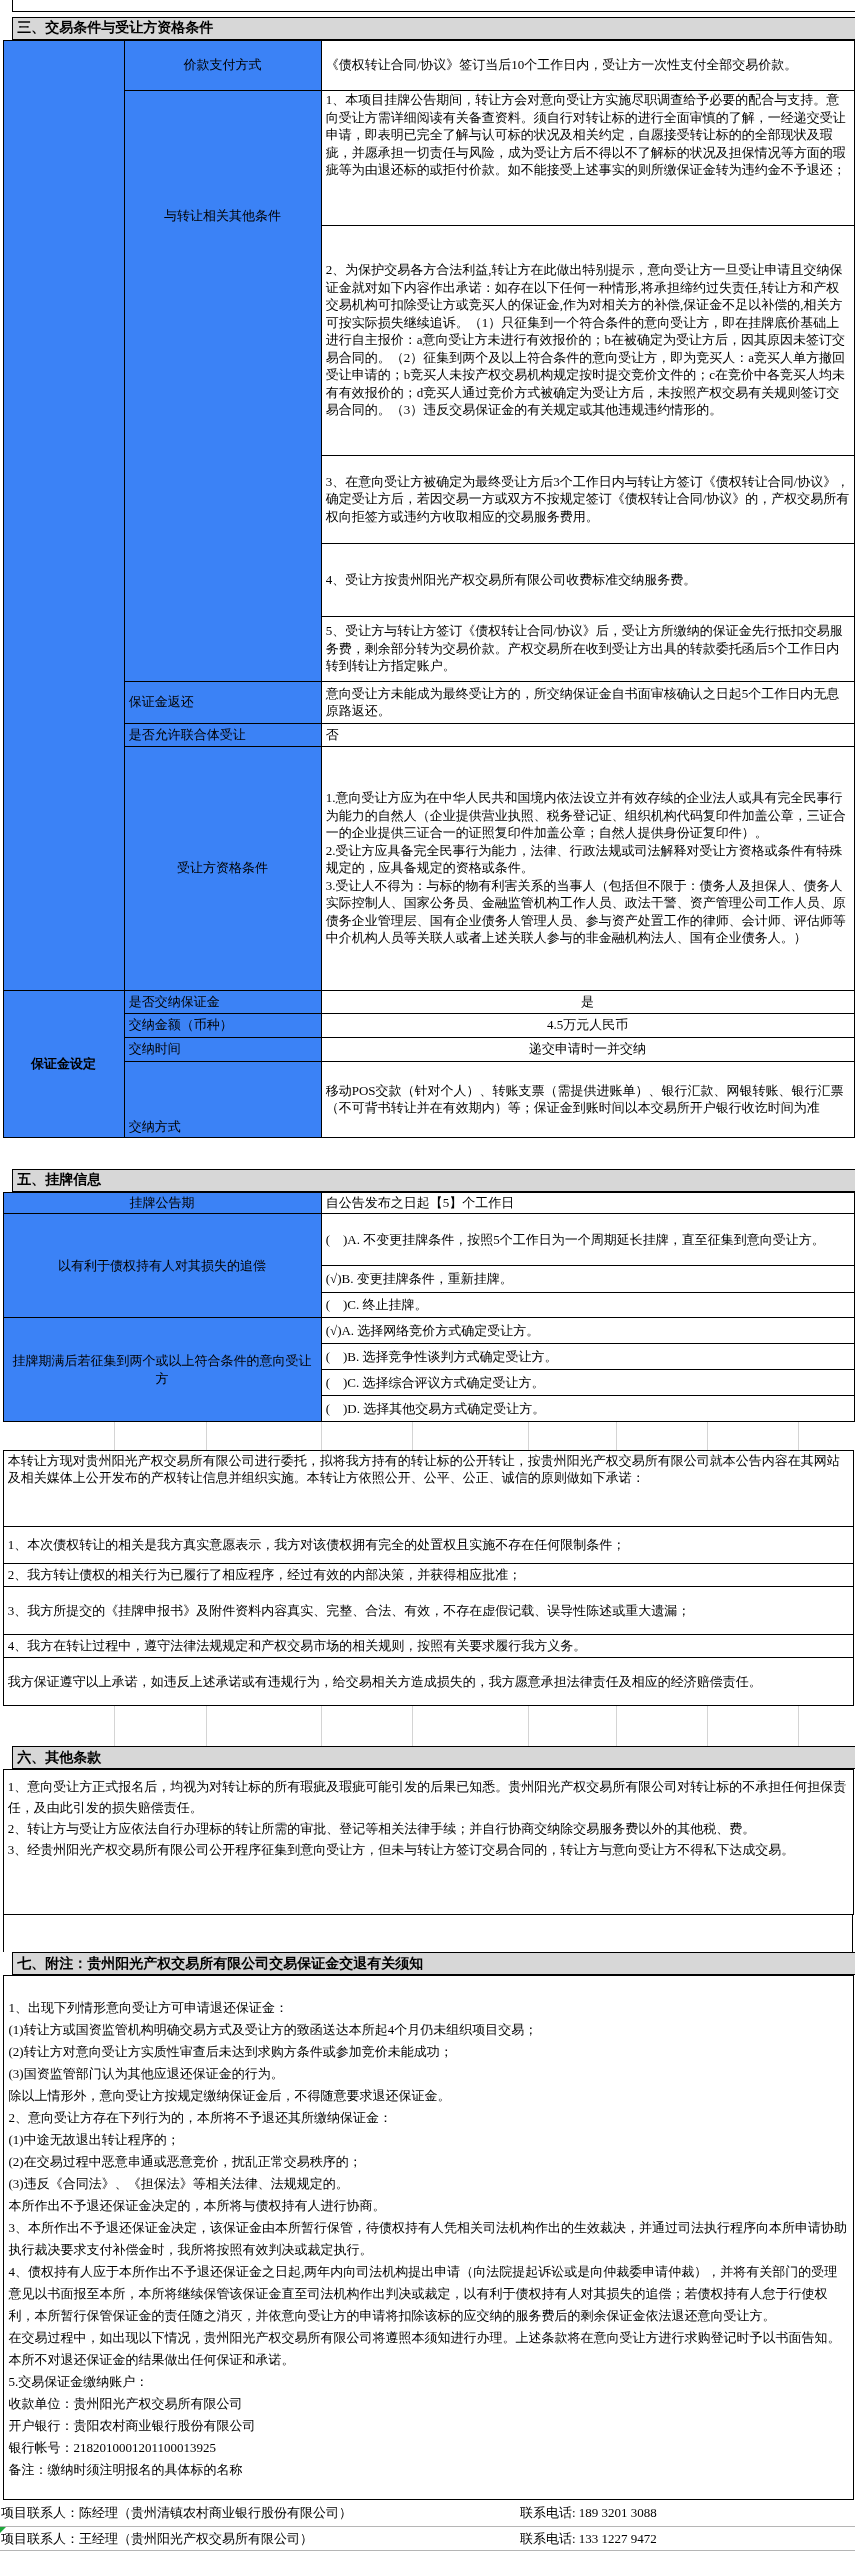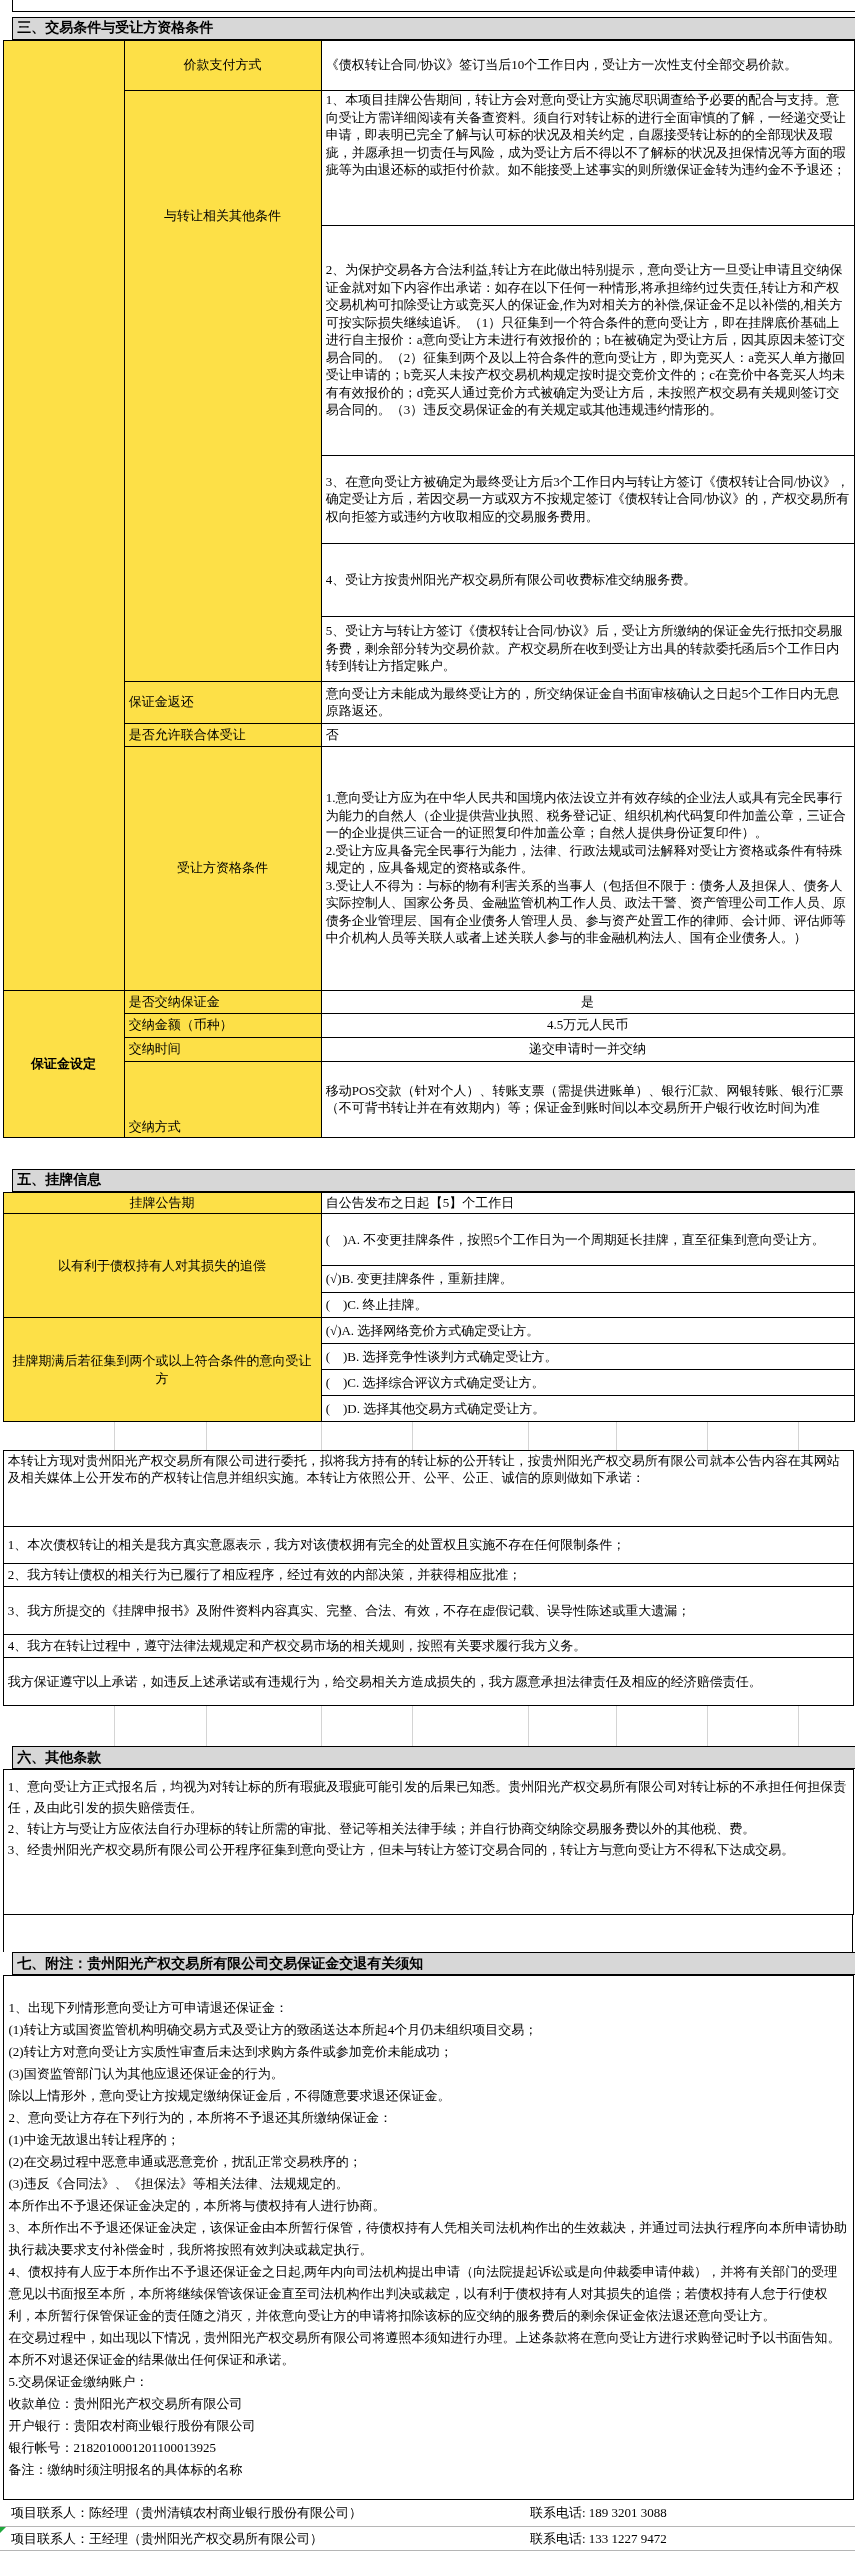--- a/index.html
+++ b/index.html
@@ -40,21 +40,21 @@
   }
   table.tbl td {
     border: 0.8px solid #000;
     padding: 0.8px 4.2px;
     font-size: 13px;
     line-height: 17.5px;
     vertical-align: middle;
     word-break: break-all;
     overflow: hidden;
   }
-  .gray { background: #fde047; }
+  .gray { background: #3b82f6; }
   .c { text-align: center; }
   .bold { font-weight: bold; margin-left: 39px; }
   .lines { white-space: pre-line; }
   .vt { vertical-align: top !important; }
   .vb { vertical-align: bottom !important; }
   .pt140 { padding-top: 116px !important; }
 
   
   .h26{height:21.6px}.h28{height:23px}.h29{height:24px}.h30{height:25px}.h31{height:26px}
   .h32{height:26.6px}.h45{height:37px}.h50{height:42px}.h58{height:48px}.h60{height:50px}
@@ -79,21 +79,21 @@
 
   .content-block { vertical-align: top !important; padding-top: 6.6px !important; line-height: 21px !important; }
   .big-block { vertical-align: top !important; padding: 21.6px 5px 8.3px !important; line-height: 22px !important; }
 
   .footer { width: 855px; }
   .footer-row {
     position: relative;
     display: flex;
     align-items: center;
     height: 26.6px;
-    padding-left: 11px;
+    padding-left: 1px;
     font-size: 13px;
   }
   .footer-row .who { width: 519px; }
   .footer-row.second { border-top: 0.8px solid #b5b5b5; border-bottom: 0.8px solid #b5b5b5; height: 25px; }
   .gmark {
     position: absolute; left: 0; top: 0;
     width: 0; height: 0;
     border-top: 6.6px solid #1fa83c;
     border-right: 6.6px solid transparent;
   }

